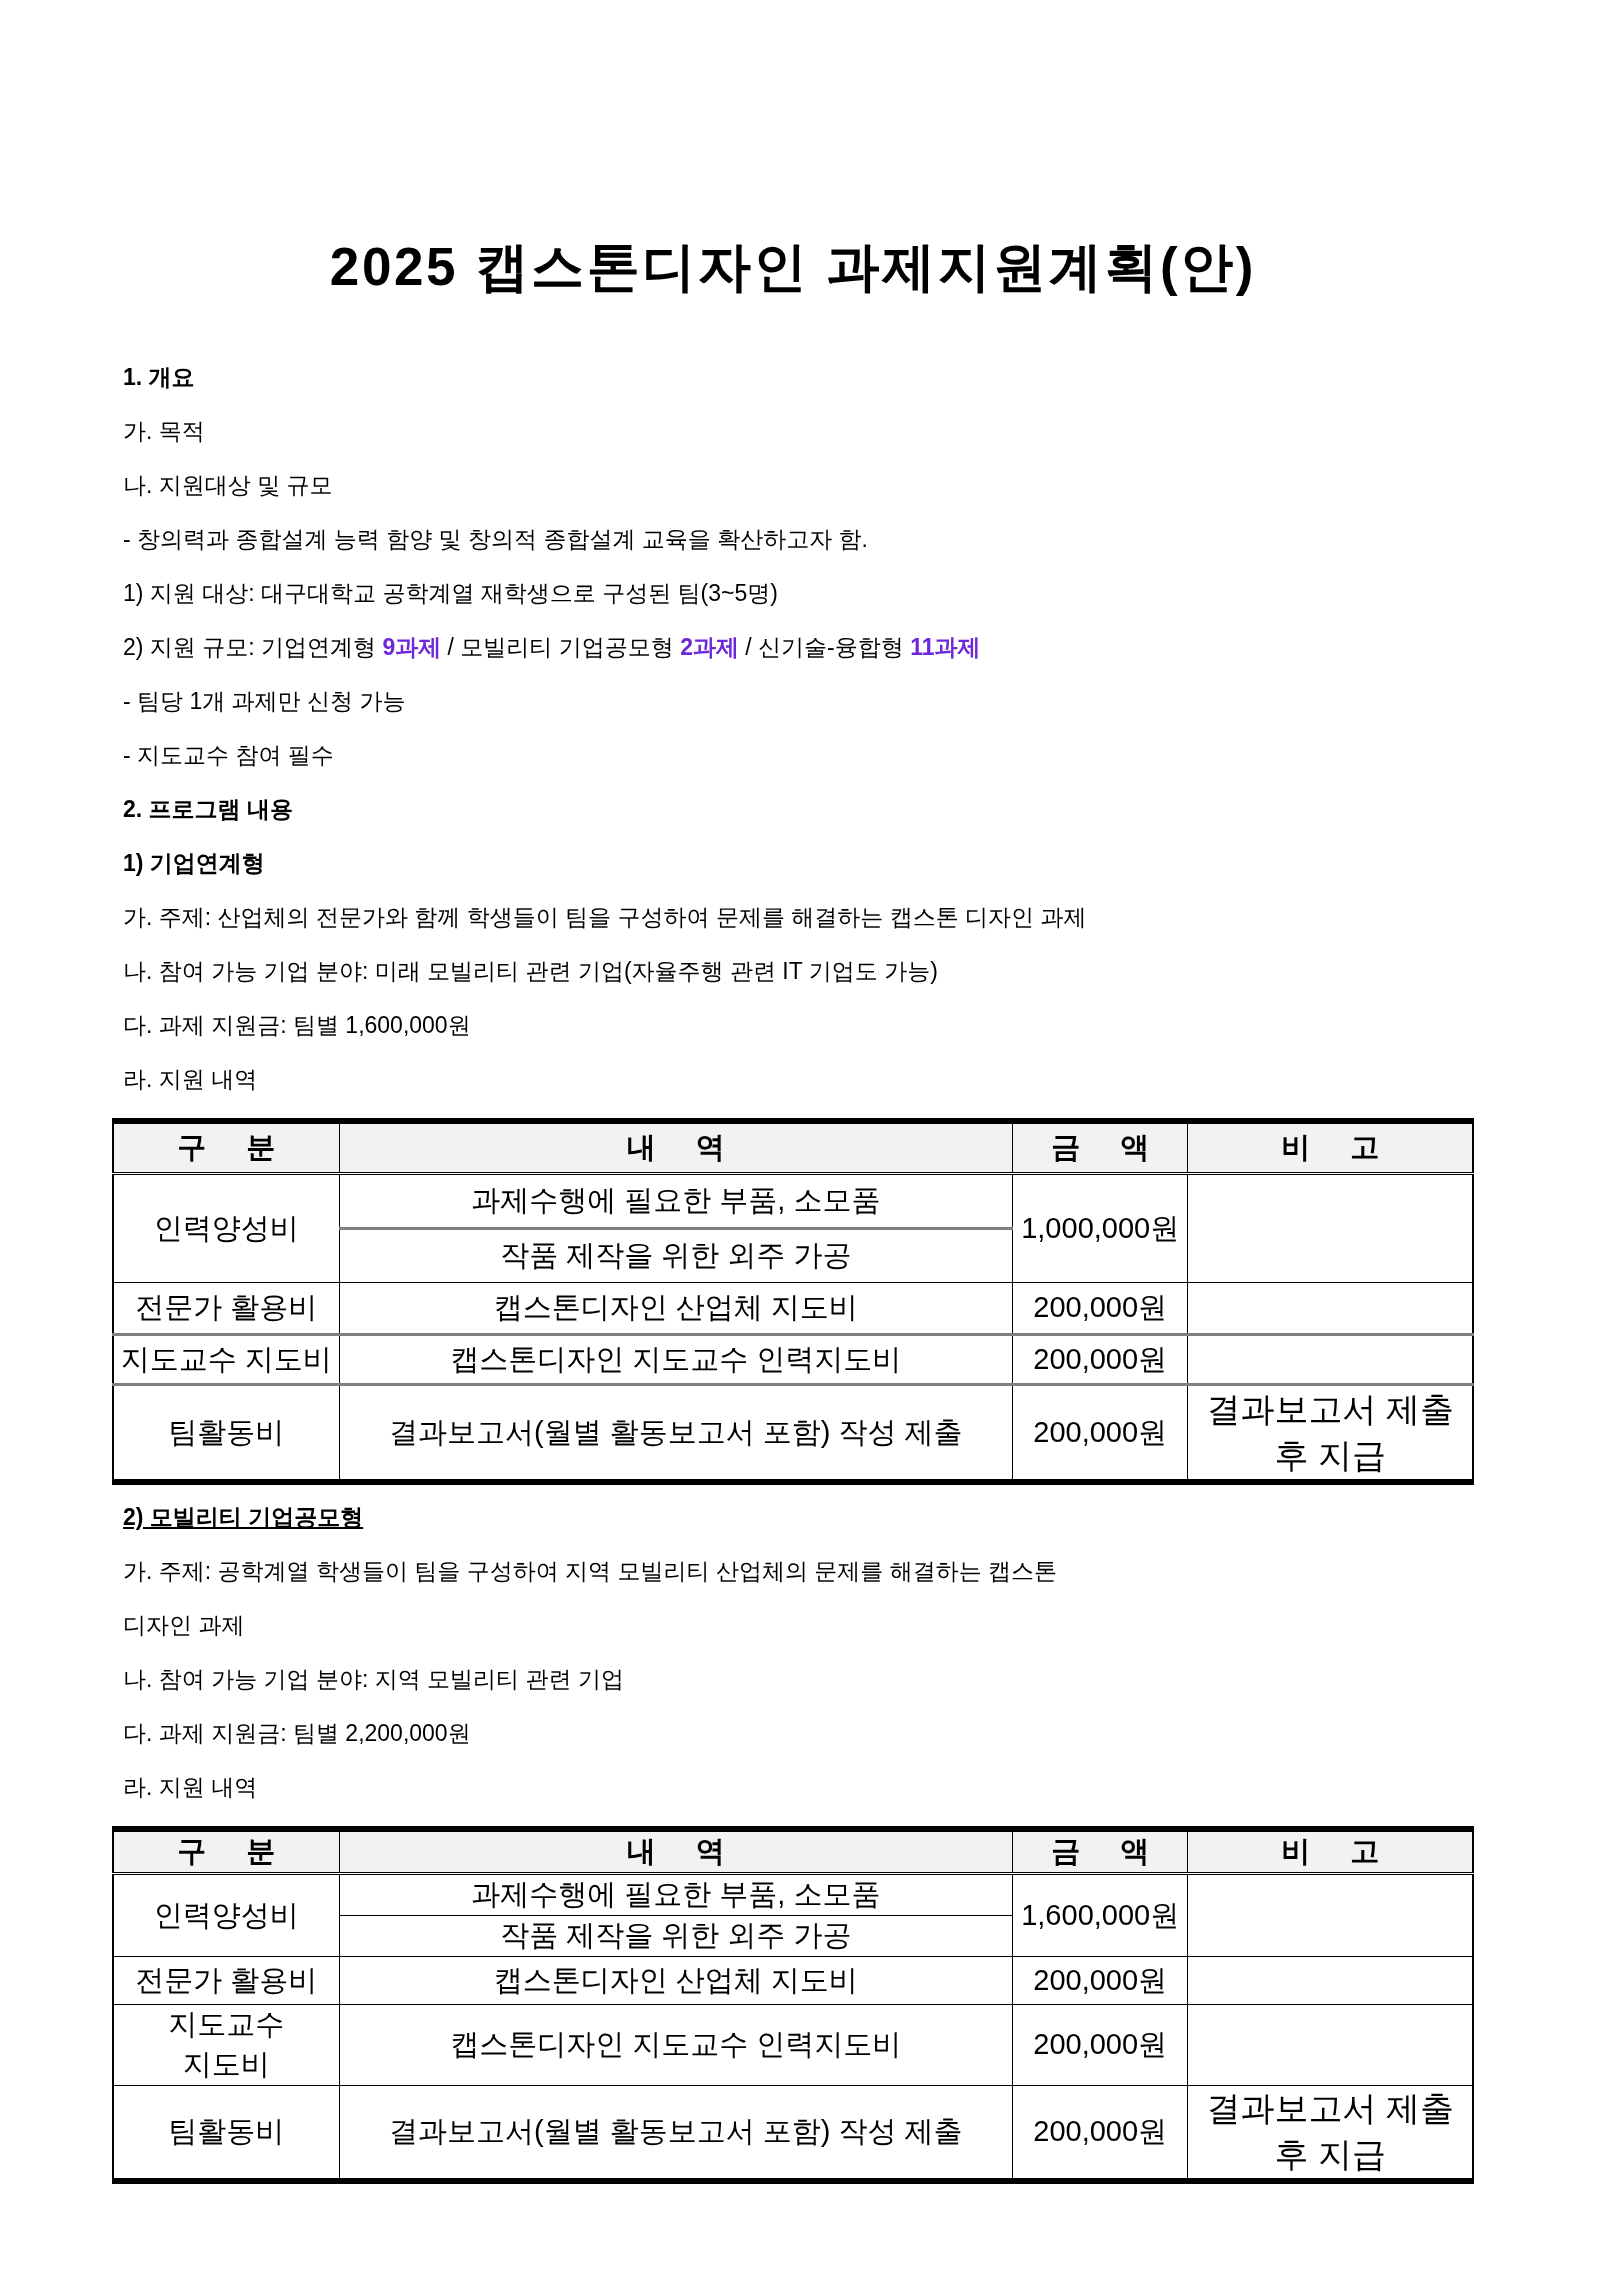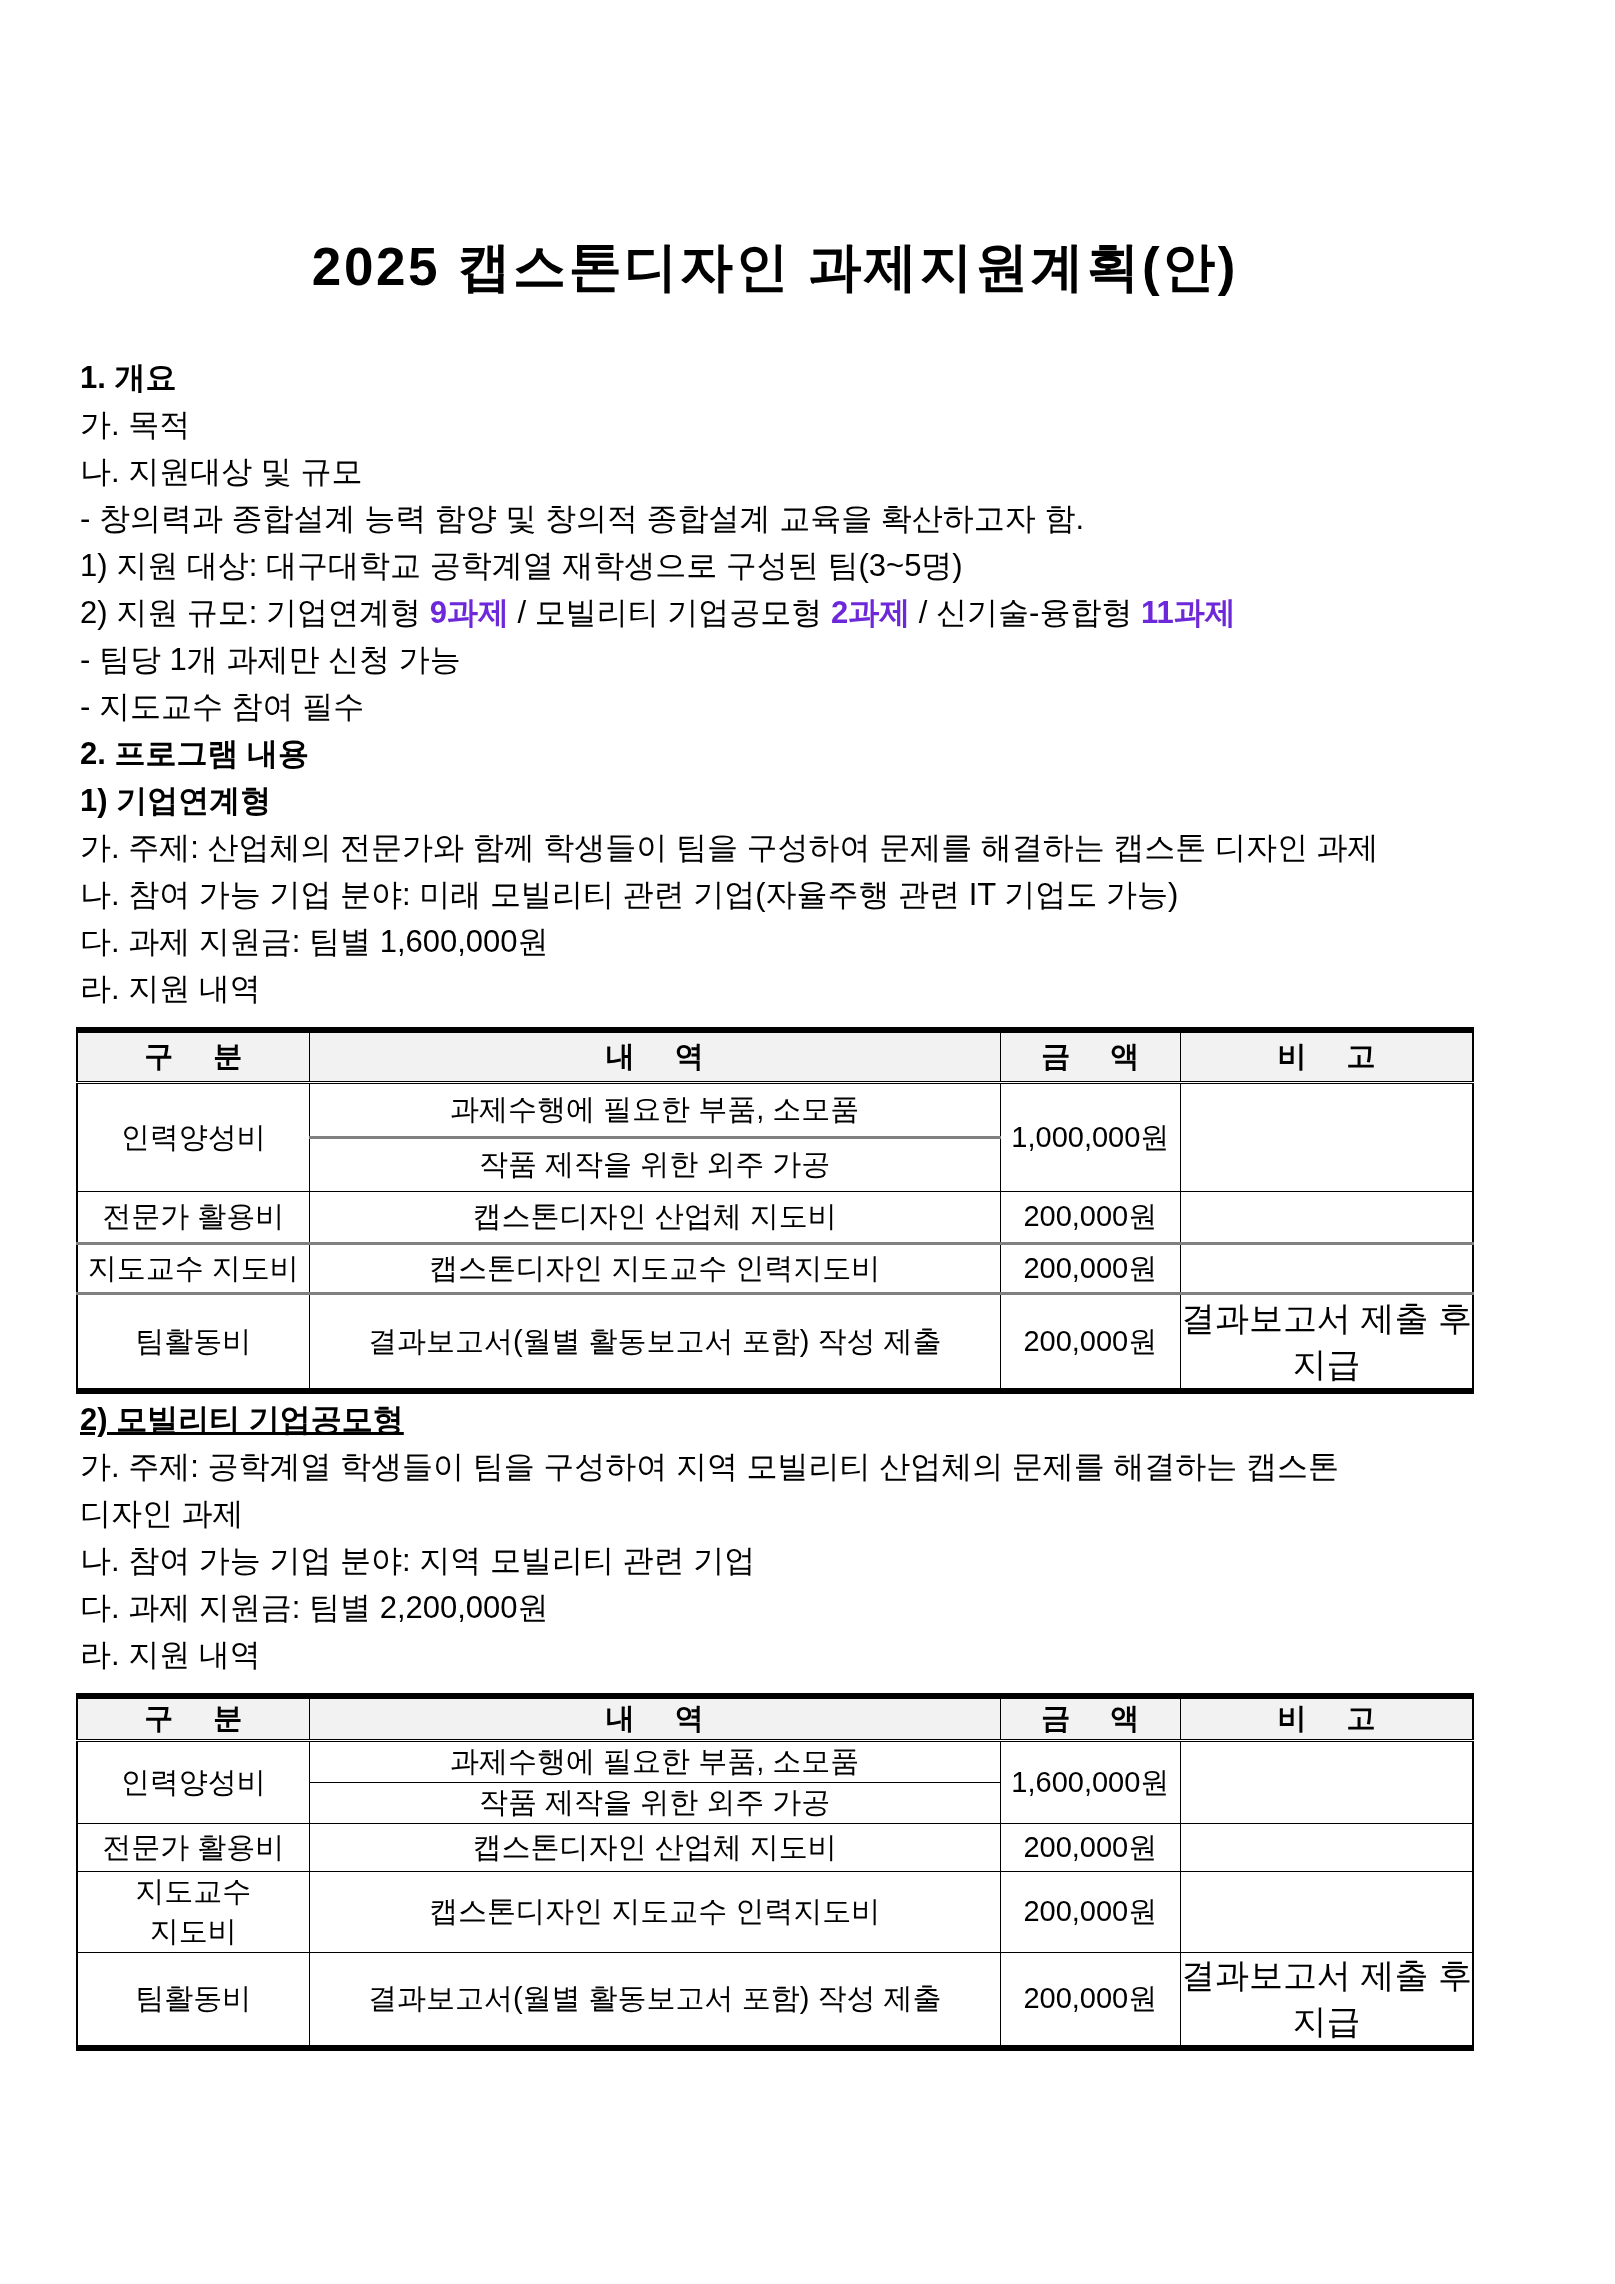--- a/index.html
+++ b/index.html
@@ -5,30 +5,30 @@
   html,body { margin:0; padding:0; }
   body {
     width:1616px; height:2284px;
     background:#ffffff; color:#000000;
     font-family:"Liberation Sans","DejaVu Sans",sans-serif;
     overflow:hidden;
   }
   .page {
     box-sizing:border-box;
     width:1616px; height:1724px;
-    padding:232px 142px 0 76px;
+    padding:232px 142px 0 112px;
   }
   .doc-title {
     margin:0 0 52px 0;
     font-size:53px; font-weight:700;
     text-align:center; letter-spacing:2.6px;
     white-space:nowrap;
   }
   p.line {
-    margin:4px; font-size:31px; line-height:43px;
+    margin:11px; font-size:23px; line-height:43px;
     white-space:nowrap;
   }
   .bold { font-weight:700; }
   .accent { color:#6d28d9; font-weight:700; }
   .in-a    { margin-left:42px; }   
   .in-dash { margin-left:72px; }  
   .in-num  { margin-left:59px; }   
   .in-dash2{ margin-left:77px; }  
   .in-t    { margin-left:33px; }   
   .in-ga   { margin-left:52px; }   

